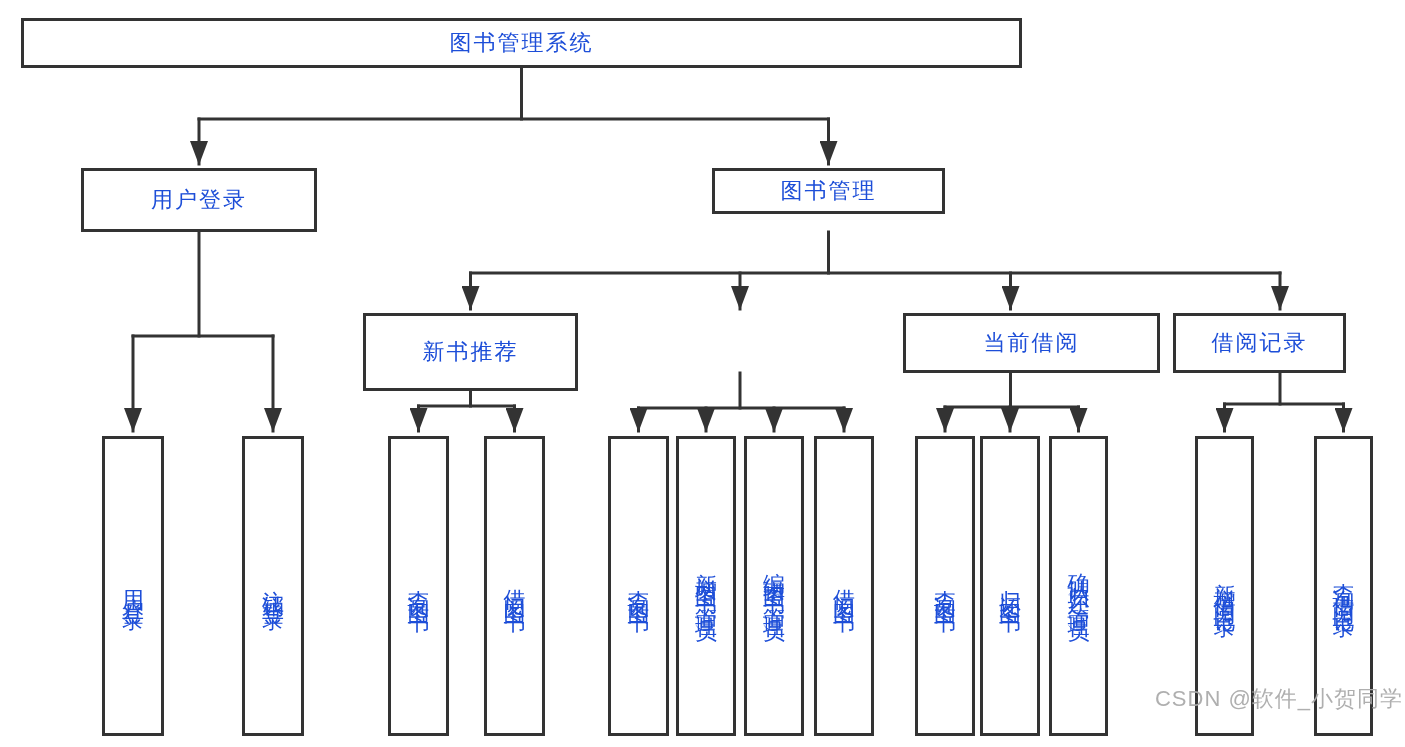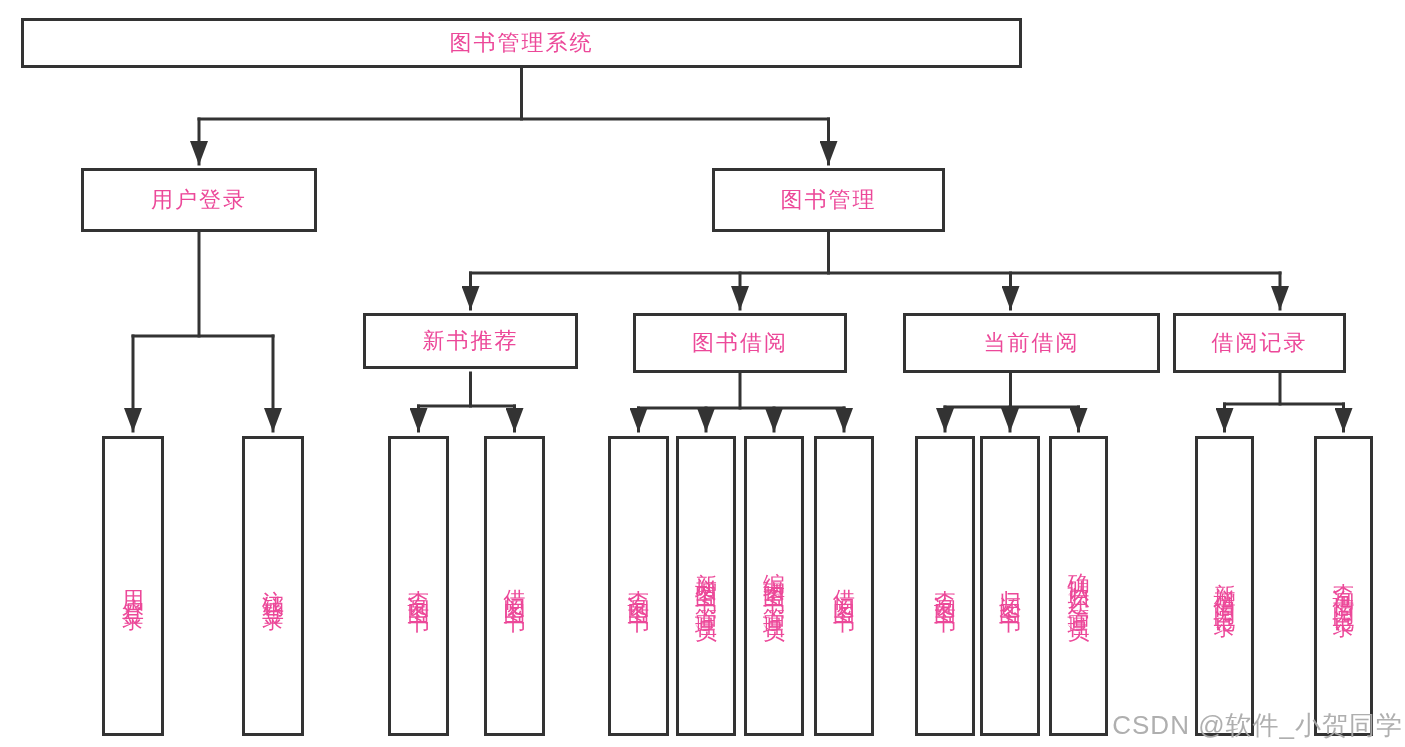--- a/index.html
+++ b/index.html
@@ -19,21 +19,21 @@
     position: absolute;
     left: 0;
     top: 0;
     pointer-events: none;
   }
   .box {
     position: absolute;
     box-sizing: border-box;
     border: 3px solid #333333;
     background: #ffffff;
-    color: #ec4899;
+    color: #1d4ed8;
     display: flex;
     align-items: center;
     justify-content: center;
     font-size: 22px;
     letter-spacing: 2px;
     line-height: 1;
     text-align: center;
   }
   .leaf {
     top: 436px;
@@ -41,23 +41,23 @@
     writing-mode: vertical-rl;
     text-orientation: mixed;
     letter-spacing: 7px;
     font-size: 22px;
   }
   .leaf span {
     display: block;
   }
   .watermark {
     position: absolute;
-    top: 708px;
+    top: 684px;
     right: 2px;
-    font-size: 26px;
+    font-size: 22px;
     letter-spacing: 1px;
     color: rgba(171, 171, 171, 0.95);
     z-index: 5;
     white-space: nowrap;
   }
 </style>
 </head>
 <body>
 
 <div class="canvas">
@@ -112,29 +112,26 @@
     </g>
   </svg>
 
   <div class="box" style="left:21px;top:18px;width:1001px;height:50px">
     <span>图书管理系统</span>
   </div>
 
   <div class="box" style="left:81px;top:168px;width:236px;height:64px">
     <span>用户登录</span>
   </div>
-  <div class="box" style="left:712px;top:168px;width:233px;height:64px">
+  <div class="box" style="left:712px;top:168px;width:233px;height:46px">
     <span>图书管理</span>
   </div>
 
-  <div class="box" style="left:363px;top:313px;width:215px;height:56px">
+  <div class="box" style="left:363px;top:313px;width:215px;height:78px">
     <span>新书推荐</span>
-  </div>
-  <div class="box" style="left:633px;top:313px;width:214px;height:60px">
-    <span>图书借阅</span>
   </div>
   <div class="box" style="left:903px;top:313px;width:257px;height:60px">
     <span>当前借阅</span>
   </div>
   <div class="box" style="left:1173px;top:313px;width:173px;height:60px">
     <span>借阅记录</span>
   </div>
 
   <div class="box leaf" style="left:102px;width:62px">
     <span>用户登录</span>

